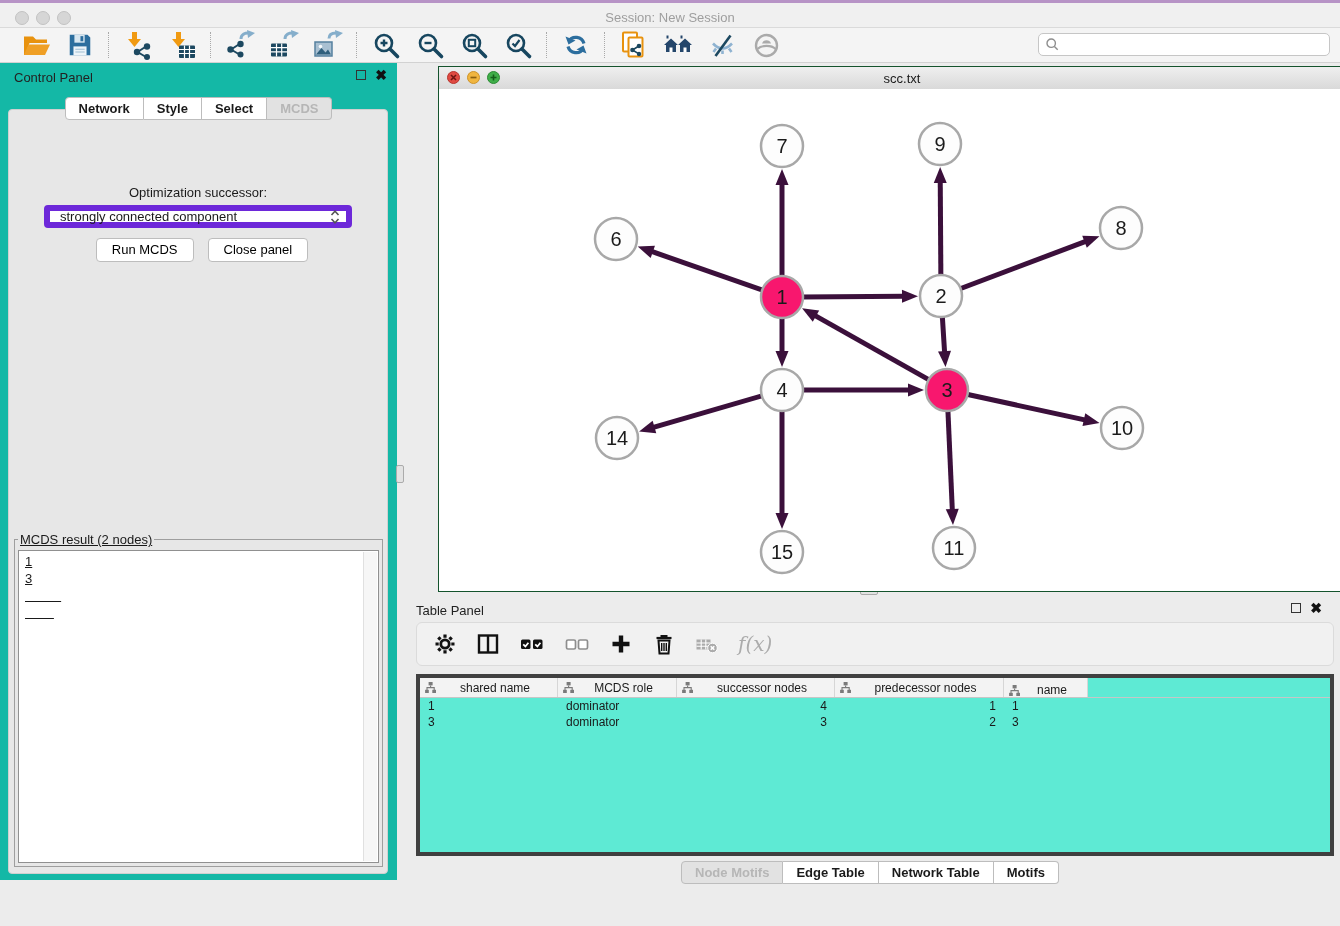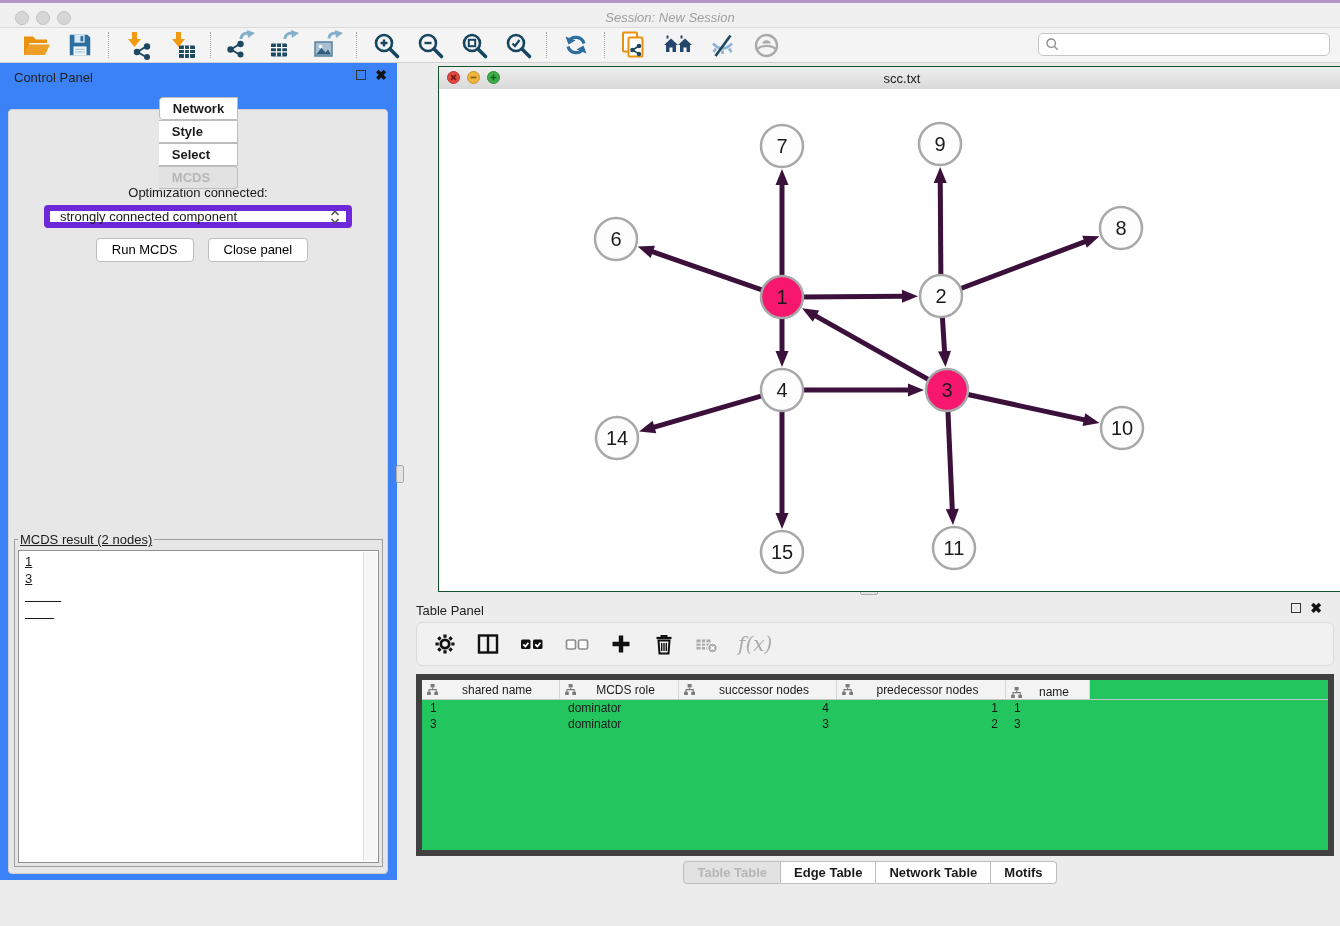--- a/index.html
+++ b/index.html
@@ -4,35 +4,35 @@
 <style>
   html,body{margin:0;padding:0;}
   #app{position:relative;width:1340px;height:926px;background:#ECECEC;
        font-family:"Liberation Sans",sans-serif;overflow:hidden;color:#1a1a1a;
        -webkit-font-smoothing:antialiased;}
   
   .titlebar{position:absolute;left:0;top:0;right:0;height:28px;background:#F0F0F0;
             border-top:3px solid #B793C6;border-bottom:1px solid #DADADA;box-sizing:border-box;}
   .tl-dot{position:absolute;top:8px;width:14px;height:14px;border-radius:50%;
           background:#D6D6D6;border:1px solid #C2C2C2;box-sizing:border-box;}
-  .tb-title{position:absolute;left:0;right:0;top:7px;text-align:center;font-size:13px;color:#9E9E9E;font-style:italic;}
+  .tb-title{position:absolute;left:0;right:0;top:7px;text-align:center;font-size:13px;color:#9E9E9E;}
   
   .toolbar{position:absolute;left:0;top:28px;right:0;height:35px;background:#F4F4F4;
            border-bottom:1px solid #D2D2D2;display:flex;align-items:center;padding-left:8px;box-sizing:border-box;}
   .tb-group{display:flex;align-items:center;gap:12px;padding:0 12px;}
   .tb-sep{width:1px;height:26px;border-left:1px dotted #A9A9A9;}
   .tb-btn{background:none;border:none;padding:0;width:32px;height:30px;display:flex;
           align-items:center;justify-content:center;cursor:default;}
   .tb-btn .icon svg{display:block;}
   .search-wrap{position:absolute;right:10px;top:5px;width:292px;height:23px;background:#fff;
                border:1px solid #C6C6C6;border-radius:5px;display:flex;align-items:center;padding-left:6px;box-sizing:border-box;}
   .search-wrap input{border:none;outline:none;flex:1;font-size:13px;background:transparent;
                      font-family:"Liberation Sans",sans-serif;}
   
-  .cpanel{position:absolute;left:0;top:63px;width:397px;height:817px;background:#3b82f6;}
+  .cpanel{position:absolute;left:0;top:63px;width:397px;height:817px;background:#14b8a6;}
   .panel-head{position:relative;height:28px;}
   .panel-title{position:absolute;left:14px;top:7px;font-size:13px;color:#222;}
   .panel-icons{position:absolute;right:10px;top:7px;display:flex;gap:9px;align-items:center;}
   .float-box{width:10px;height:10px;border:1.5px solid #333;box-sizing:border-box;display:inline-block;}
   .close-x{font-size:14px;font-weight:bold;color:#111;line-height:10px;}
   .cp-body{position:absolute;left:8px;right:9px;top:46px;bottom:6px;background:#E7E7E7;
            border:1px solid #D0D0D0;border-radius:4px;}
   .cp-tabs{position:absolute;top:34px;left:0;right:0;display:flex;justify-content:center;z-index:3;}
   .tab{border:1px solid #BDBDBD;border-left:none;background:#fff;color:#1a1a1a;font-size:13px;
        font-weight:bold;padding:3px 13px 3px;line-height:15px;cursor:default;white-space:nowrap;}
@@ -65,22 +65,22 @@
   .nw-dot svg{display:block;}
   .nw-canvas{position:absolute;left:0;top:22px;right:0;bottom:0;background:#fff;}
   .grip{position:absolute;background:#E3E3E3;border:1px solid #ABABAB;border-radius:2px;box-sizing:border-box;}
   
   .tpanel{position:absolute;left:406px;top:596px;width:928px;height:294px;background:#ECECEC;}
   .tp-toolbar{position:absolute;left:10px;right:0;top:26px;height:44px;background:#F1F1F1;
               border:1px solid #DBDBDB;border-radius:6px;display:flex;align-items:center;gap:19px;
               padding-left:16px;box-sizing:border-box;}
   .tp-btn{background:none;border:none;padding:0;display:flex;align-items:center;justify-content:center;cursor:default;}
   .fx{font-family:"DejaVu Serif",serif;font-style:italic;font-size:20px;color:#ACACAC;}
-  .ttable{position:absolute;left:10px;right:0;top:78px;bottom:34px;background:#22c55e;
-          border:6px solid #404040;box-sizing:border-box;overflow:hidden;}
+  .ttable{position:absolute;left:10px;right:0;top:78px;bottom:34px;background:#5eead4;
+          border:4px solid #404040;box-sizing:border-box;overflow:hidden;}
   .thead{display:flex;height:19px;border-bottom:1px solid #C6C6C6;}
   .th{display:flex;align-items:center;background:#F3F3F3;border-right:1px solid #D6D6D6;
       box-sizing:border-box;padding:0 4px;font-size:12px;height:19px;}
   .th .th-label{flex:1;text-align:center;}
   .trow{display:flex;height:16px;align-items:center;}
   .td{font-size:12px;box-sizing:border-box;padding:0 8px;white-space:nowrap;overflow:hidden;}
   .tp-tabs{position:absolute;left:0;right:0;bottom:6px;display:flex;justify-content:center;}
   
   .statusbar{position:absolute;left:0;right:0;bottom:0;height:32px;background:#ECECEC;
              border-top:1px solid #C9C9C9;box-sizing:border-box;}
@@ -301,21 +301,21 @@
 
   <div class="cpanel">
     <div class="panel-head">
       <span class="panel-title">Control Panel</span>
       <span class="panel-icons">
         <span class="float-box"></span>
         <span class="close-x">✖</span>
       </span>
     </div>
     <div class="cp-body">
-      <div class="opt-label">Optimization connected:</div>
+      <div class="opt-label">Optimization successor:</div>
       <div class="dropdown">
         <span class="dd-text">strongly connected component</span>
         <span class="icon">
           <svg width="10" height="16" viewBox="0 0 10 16">
               <path d="M1.5 6L5 2.2 8.5 6" fill="none" stroke="#555" stroke-width="1.6"></path>
               <path d="M1.5 10L5 13.8 8.5 10" fill="none" stroke="#555" stroke-width="1.6"></path>
             </svg>
         </span>
       </div>
       <div class="cp-buttons">
@@ -324,21 +324,21 @@
       </div>
       <fieldset class="result-box">
         <legend>MCDS result (2 nodes)</legend>
         <div class="result-inner"><span id="result-lines">1
 3</span>
           <span class="result-scroll"></span>
         </div>
       </fieldset>
     </div>
     <div class="cp-tabs" id="cp-tabs">
-        <div class="tabgroup" style="display: flex; flex-direction: column;">
+        <div class="tabgroup" style="display: flex;">
           <div class="tab">Network</div>
           <div class="tab">Style</div>
           <div class="tab">Select</div>
           <div class="tab active">MCDS</div>
         </div>
       </div>
   </div>
 
   <div class="grip" style="left:396px;top:465px;width:8px;height:18px;"></div>
   <div class="grip" style="left:860px;top:588px;width:18px;height:7px;"></div>
@@ -618,21 +618,21 @@
             <div class="td" style="width: 138px; text-align: left;">3</div>
             <div class="td" style="width: 119px; text-align: left;">dominator</div>
             <div class="td" style="width: 158px; text-align: right;">3</div>
             <div class="td" style="width: 169px; text-align: right;">2</div>
             <div class="td" style="width: 84px; text-align: left;">3</div>
           </div>
         </div>
     </div>
     <div class="tp-tabs" id="tp-tabs">
         <div class="tabgroup" style="display: flex;">
-          <div class="tab active">Table Table</div>
+          <div class="tab active">Node Motifs</div>
           <div class="tab">Edge Table</div>
           <div class="tab">Network Table</div>
           <div class="tab">Motifs</div>
         </div>
       </div>
   </div>
 
 
 </div>
 

